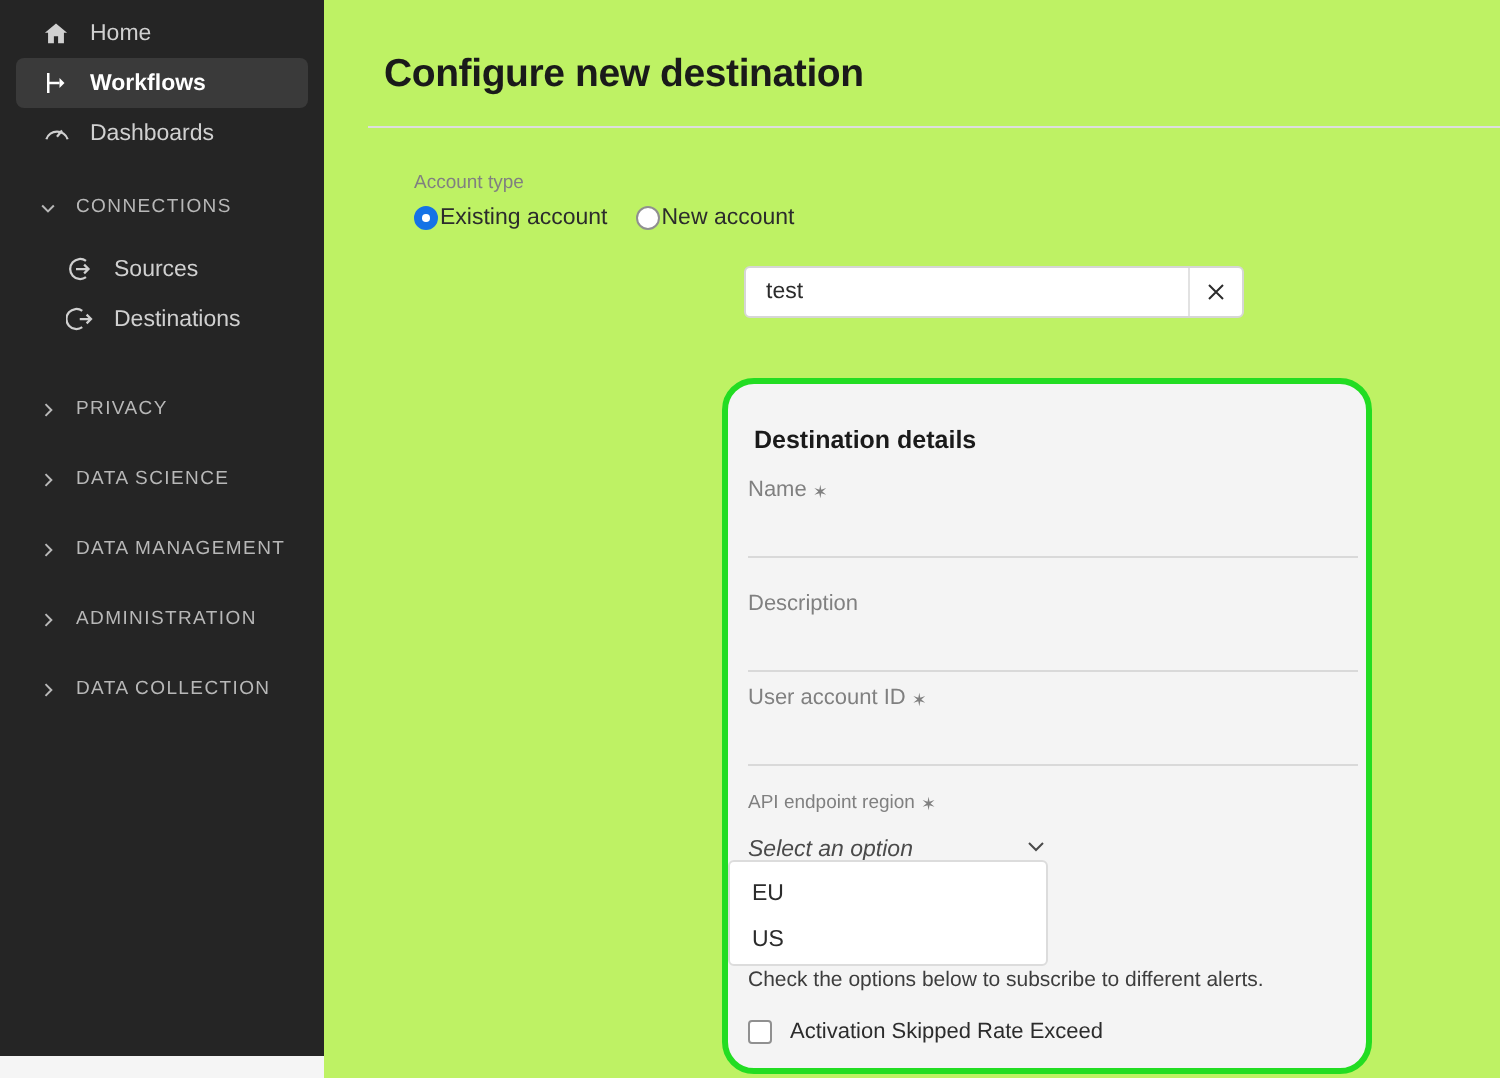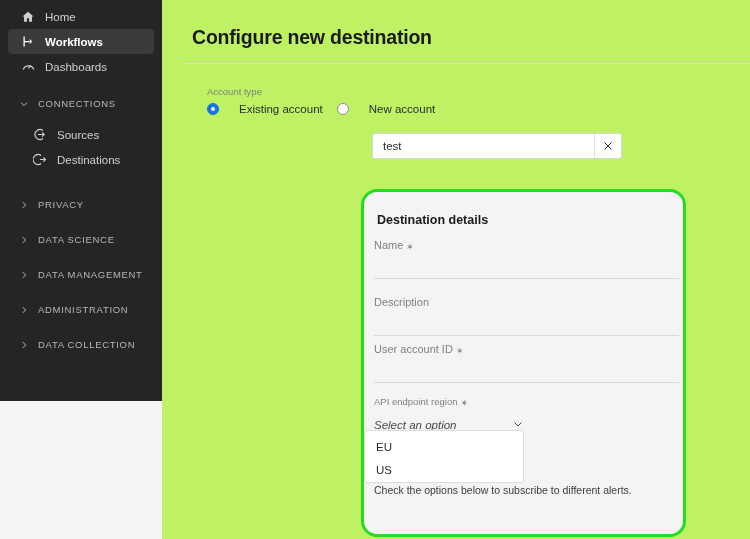--- a/index.html
+++ b/index.html
@@ -11,21 +11,21 @@
     font-family: "Liberation Sans", sans-serif;
     background: #f5f5f5;
     position: relative;
   }
 
   
   #sidebar {
     position: absolute;
     left: 0; top: 0;
     width: 162px;
-    height: 401px;
+    height: 528px;
     background: #252525;
     padding-top: 4px;
   }
 
   .nav-item {
     display: flex;
     align-items: center;
     height: 25px;
     margin: 0 8px;
     padding-left: 12px;
@@ -101,21 +101,21 @@
   #radio-row {
     position: absolute;
     left: 45px; top: 103px;
     display: flex;
     align-items: center;
     gap: 14px;
   }
   .radio-opt {
     display: flex;
     align-items: center;
-    gap: 20px;
+    gap: 1px;
     font-size: 11.5px;
     color: #2c2c2c;
     cursor: pointer;
   }
   .radio-dot {
     width: 12px; height: 12px;
     border-radius: 50%;
     border: 1.5px solid #909090;
     background: #fff;
     flex: none;
@@ -441,20 +441,24 @@
         <span>
           <svg width="12" height="12" viewBox="0 0 24 24" fill="none" stroke="#4a4a4a" stroke-width="2">
             <path d="M5 9l7 7 7-7"></path>
           </svg>
         </span>
       </div>
     </div>
 
     <div id="alerts-note">Check the options below to subscribe to different alerts.</div>
 
+    <div id="alert-row">
+      <span id="alert-box"></span>
+      <span id="alert-label">Activation Skipped Rate Exceed</span>
+    </div>
 
   </div>
 
   <div id="region-popup">
     <div class="popup-opt">EU</div>
     <div class="popup-opt">US</div>
   </div>
 
 </div>
 

